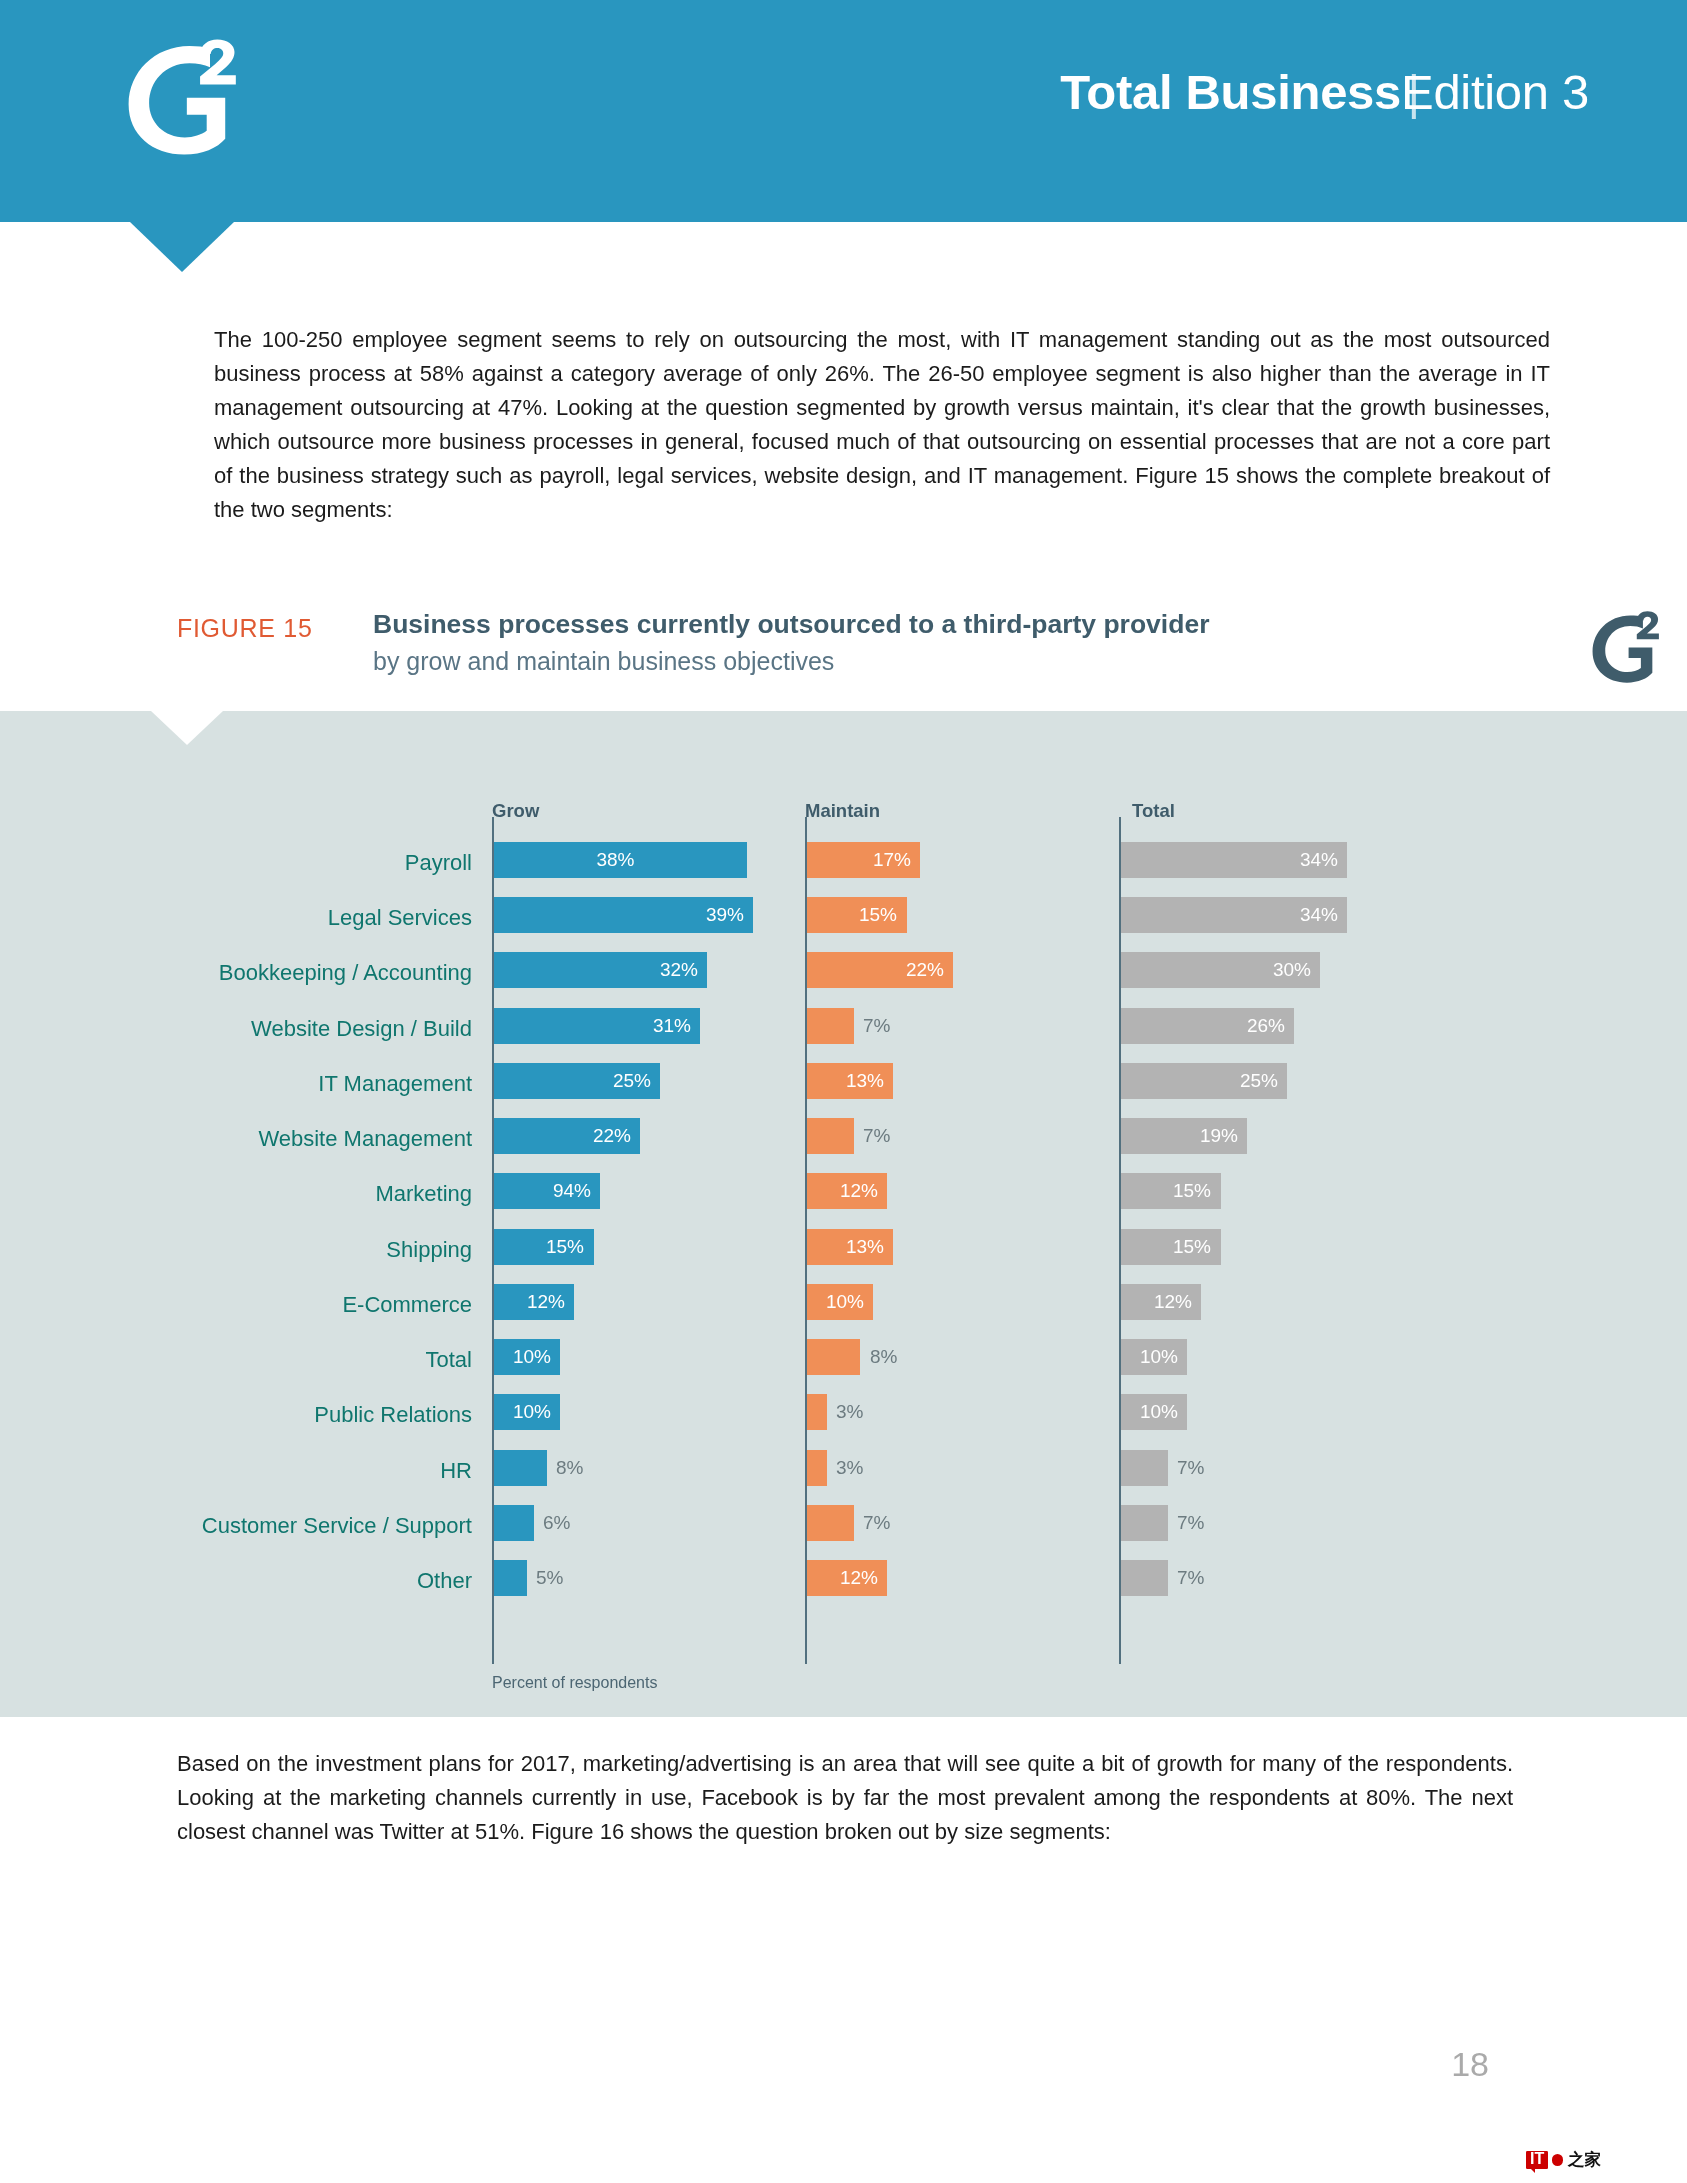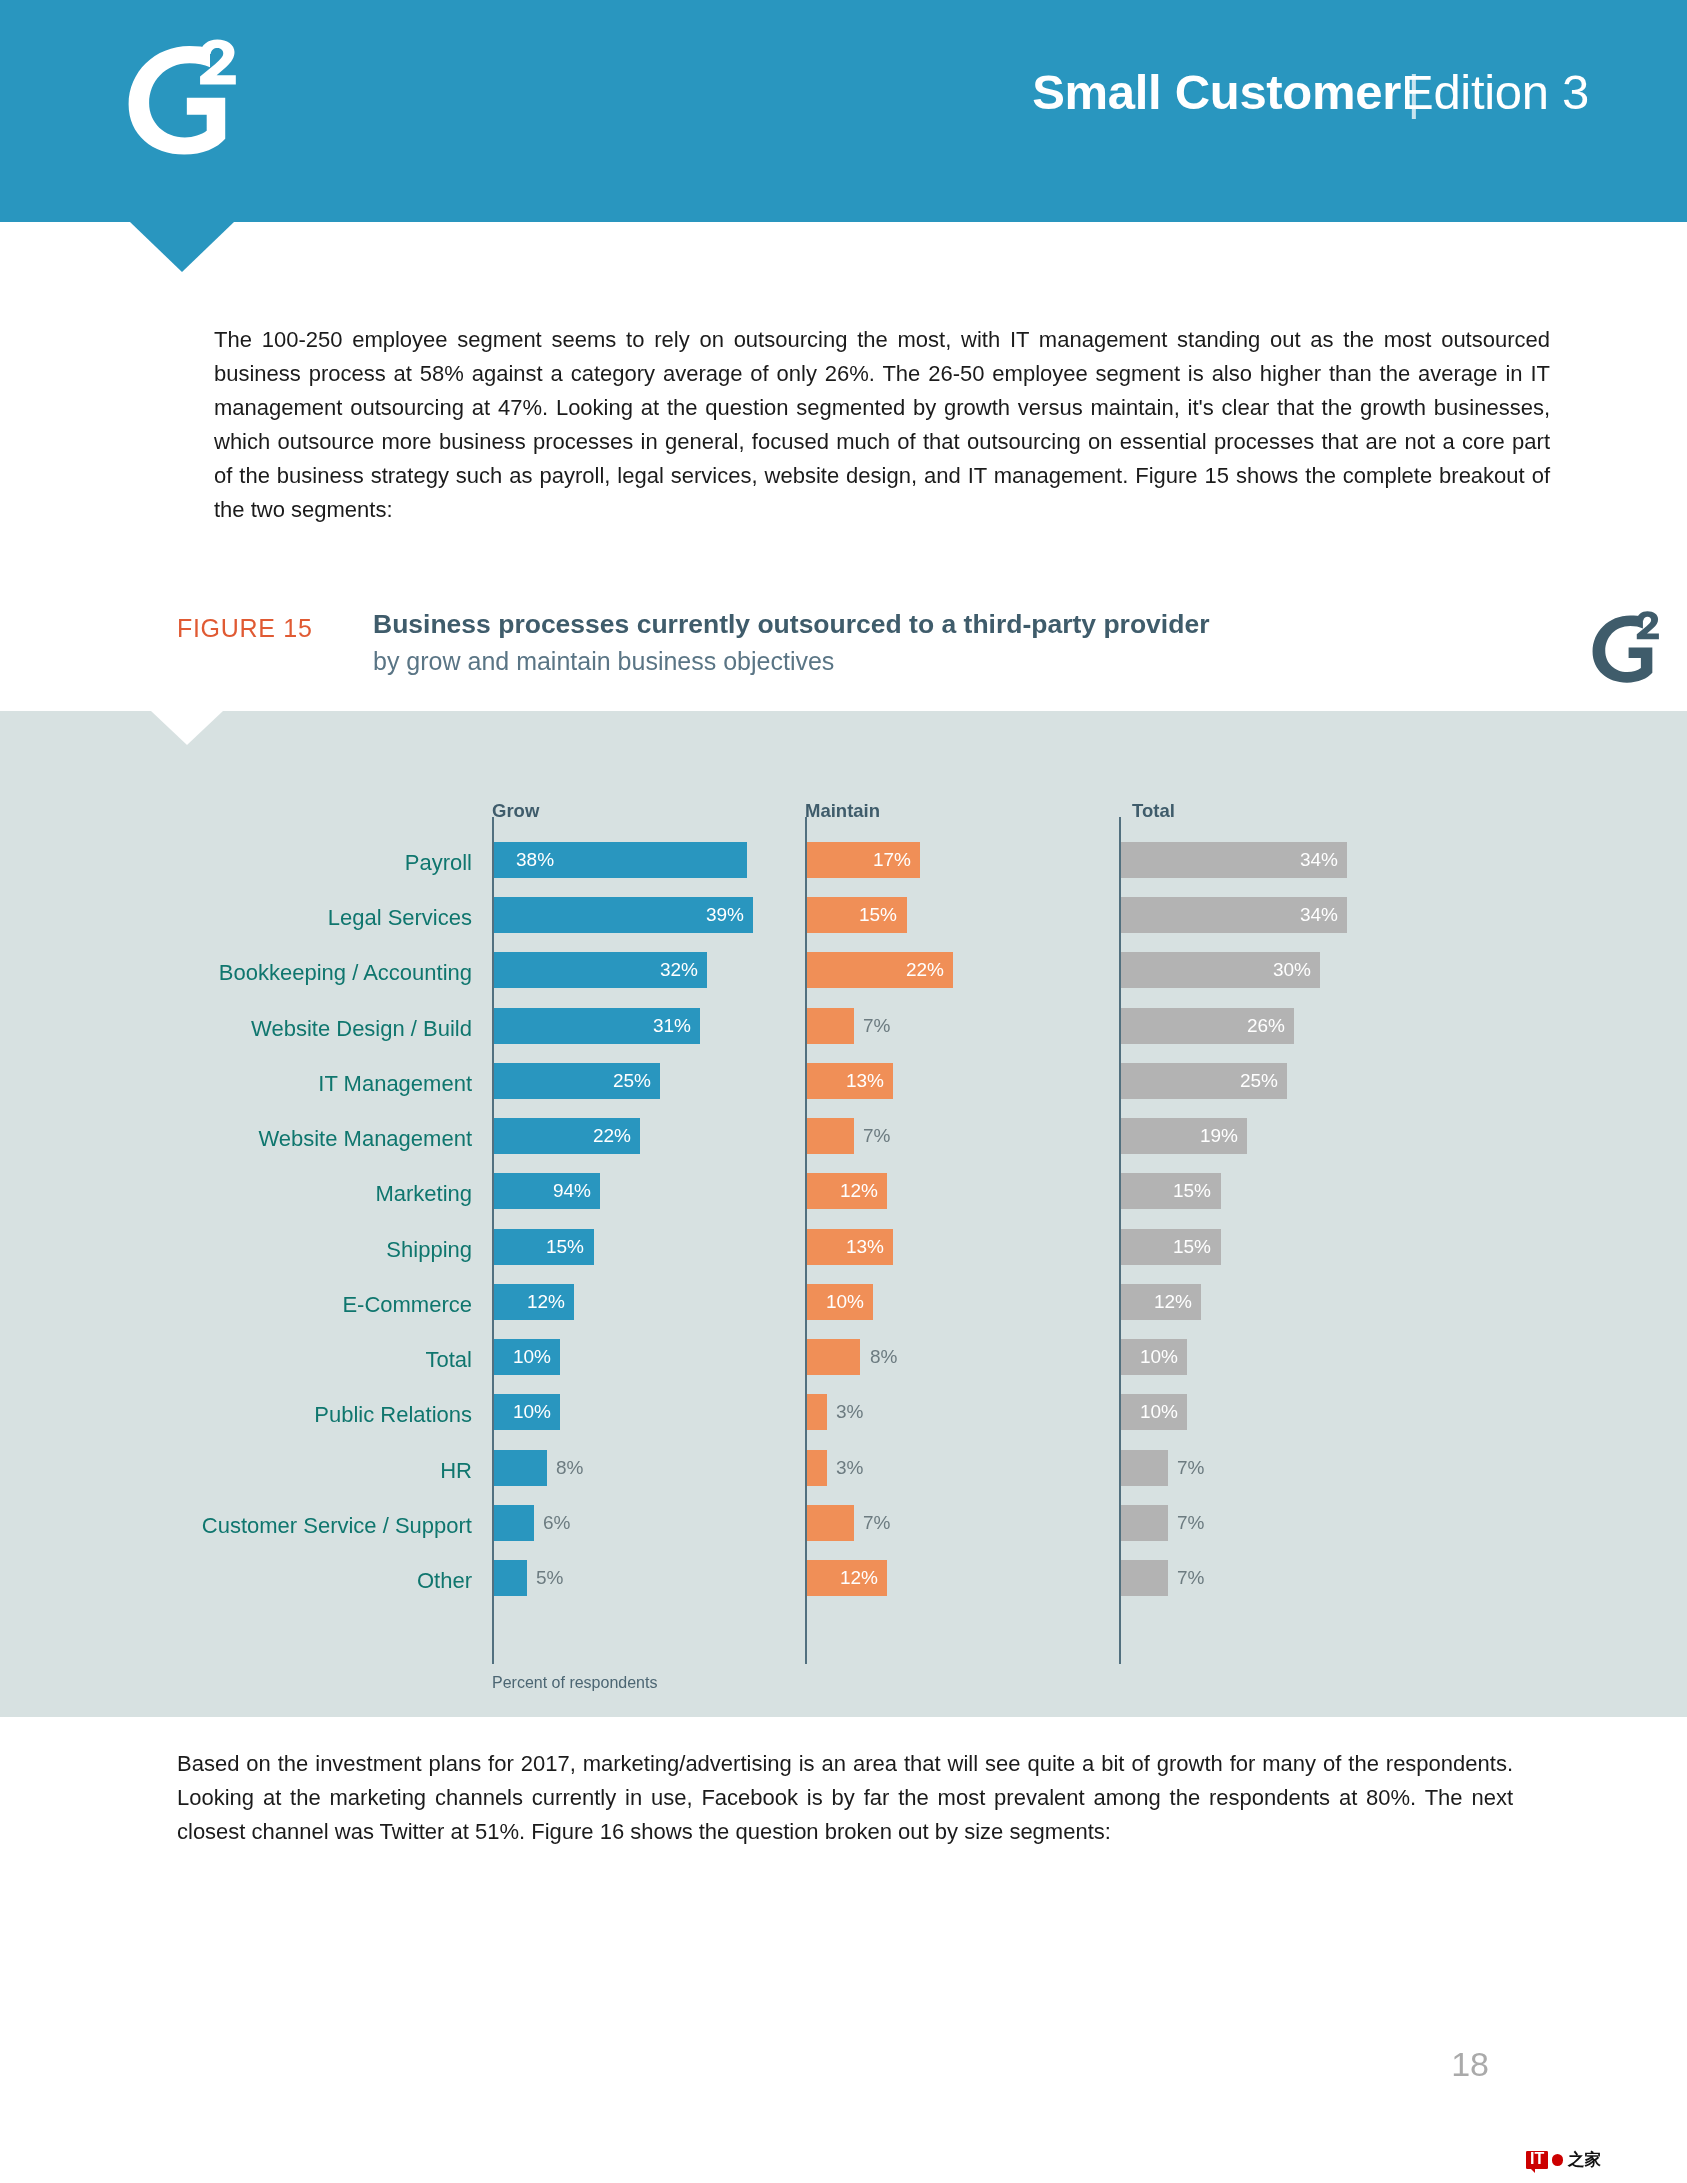--- a/index.html
+++ b/index.html
@@ -148,21 +148,21 @@
 <body>
 
 <div class="header">
   <div class="g2-logo-header">
     <svg viewBox="0 0 210 190" width="139" height="126" aria-hidden="true">
       <path d="M108 18 C55 18 16 58 16 106 C16 152 52 182 100 182 C128 182 150 172 162 158 L162 96 L104 96 L104 122 L134 122 L134 146 C126 152 114 156 101 156 C70 156 47 134 47 104 C47 72 71 44 108 44 C120 44 130 46 139 50 L139 22 C130 19 120 18 108 18 Z" fill="#ffffff"></path>
       <path d="M150 8 C136 8 126 16 124 28 L140 30 C141 24 145 21 150 21 C156 21 159 25 159 29 C159 34 155 38 147 45 L124 64 L124 76 L178 76 L178 62 L149 62 L163 50 C172 42 176 35 176 27 C176 16 165 8 150 8 Z" fill="#ffffff"></path>
     </svg>
   </div>
   <div class="header-title">
-    <span class="bold">Small Customer</span><span class="bar">|</span><span class="light">Edition 3</span>
+    <span class="bold">Total Business</span><span class="bar">|</span><span class="light">Edition 3</span>
   </div>
 </div>
 <div class="header-pointer"></div>
 
 <div class="para para-top">The 100-250 employee segment seems to rely on outsourcing the most, with IT management standing out as the most outsourced business process at 58% against a category average of only 26%. The 26-50 employee segment is also higher than the average in IT management outsourcing at 47%. Looking at the question segmented by growth versus maintain, it's clear that the growth businesses, which outsource more business processes in general, focused much of that outsourcing on essential processes that are not a core part of the business strategy such as payroll, legal services, website design, and IT management. Figure 15 shows the complete breakout of the two segments:</div>
 
 <div class="fig-head">
   <div class="fig-num">FIGURE 15</div>
   <div class="fig-title">Business processes currently outsourced to a third-party provider</div>
   <div class="fig-sub">by grow and maintain business objectives</div>
@@ -191,21 +191,21 @@
       <div class="row-label" style="left: 75px; top: 415px;">Website Management</div>
       <div class="row-label" style="left: 75px; top: 470px;">Marketing</div>
       <div class="row-label" style="left: 75px; top: 526px;">Shipping</div>
       <div class="row-label" style="left: 75px; top: 581px;">E-Commerce</div>
       <div class="row-label" style="left: 75px; top: 636px;">Total</div>
       <div class="row-label" style="left: 75px; top: 691px;">Public Relations</div>
       <div class="row-label" style="left: 75px; top: 747px;">HR</div>
       <div class="row-label" style="left: 75px; top: 802px;">Customer Service / Support</div>
       <div class="row-label" style="left: 75px; top: 857px;">Other</div>
       <div class="bar grow" style="left: 494px; top: 131px; width: 253px; height: 36px;"></div>
-      <div class="bar-val" style="top: 131px; left: 494px; width: 243px; text-align: left; padding-left: 22px;">38%</div>
+      <div class="bar-val" style="top: 131px; left: 494px; width: 243px; text-align: center;">38%</div>
       <div class="bar grow" style="left: 494px; top: 186px; width: 259px; height: 36px;"></div>
       <div class="bar-val" style="top: 186px; left: 494px; width: 250px; text-align: right;">39%</div>
       <div class="bar grow" style="left: 494px; top: 241px; width: 213px; height: 36px;"></div>
       <div class="bar-val" style="top: 241px; left: 494px; width: 204px; text-align: right;">32%</div>
       <div class="bar grow" style="left: 494px; top: 297px; width: 206px; height: 36px;"></div>
       <div class="bar-val" style="top: 297px; left: 494px; width: 197px; text-align: right;">31%</div>
       <div class="bar grow" style="left: 494px; top: 352px; width: 166px; height: 36px;"></div>
       <div class="bar-val" style="top: 352px; left: 494px; width: 157px; text-align: right;">25%</div>
       <div class="bar grow" style="left: 494px; top: 407px; width: 146px; height: 36px;"></div>
       <div class="bar-val" style="top: 407px; left: 494px; width: 137px; text-align: right;">22%</div>

